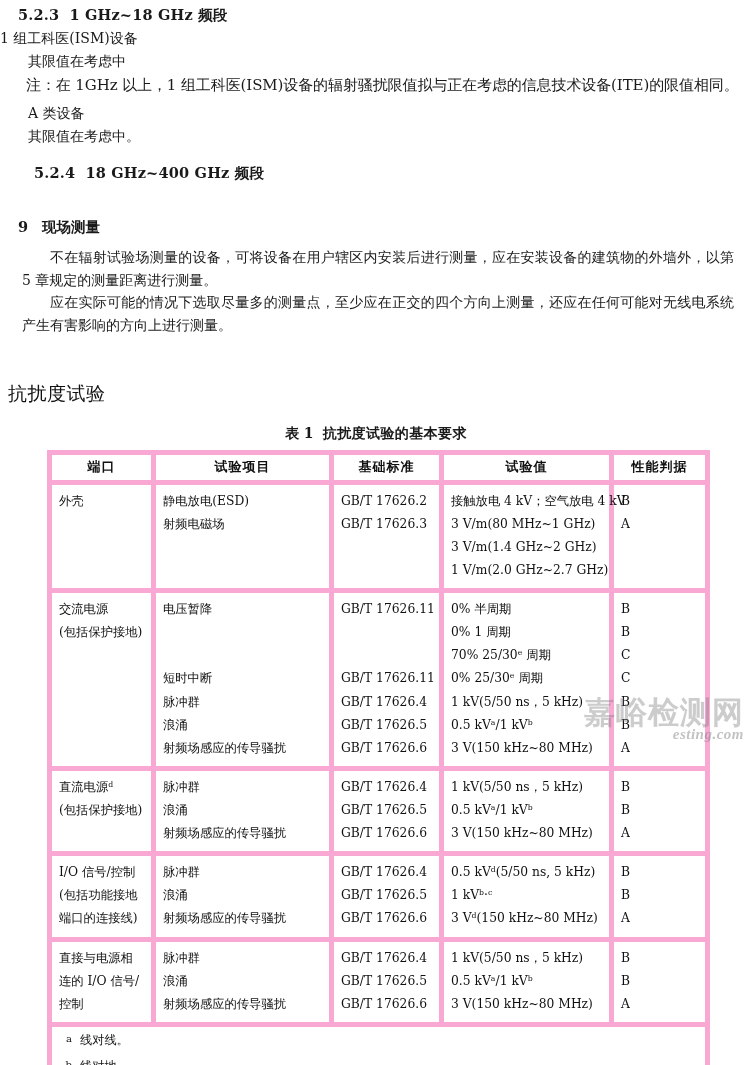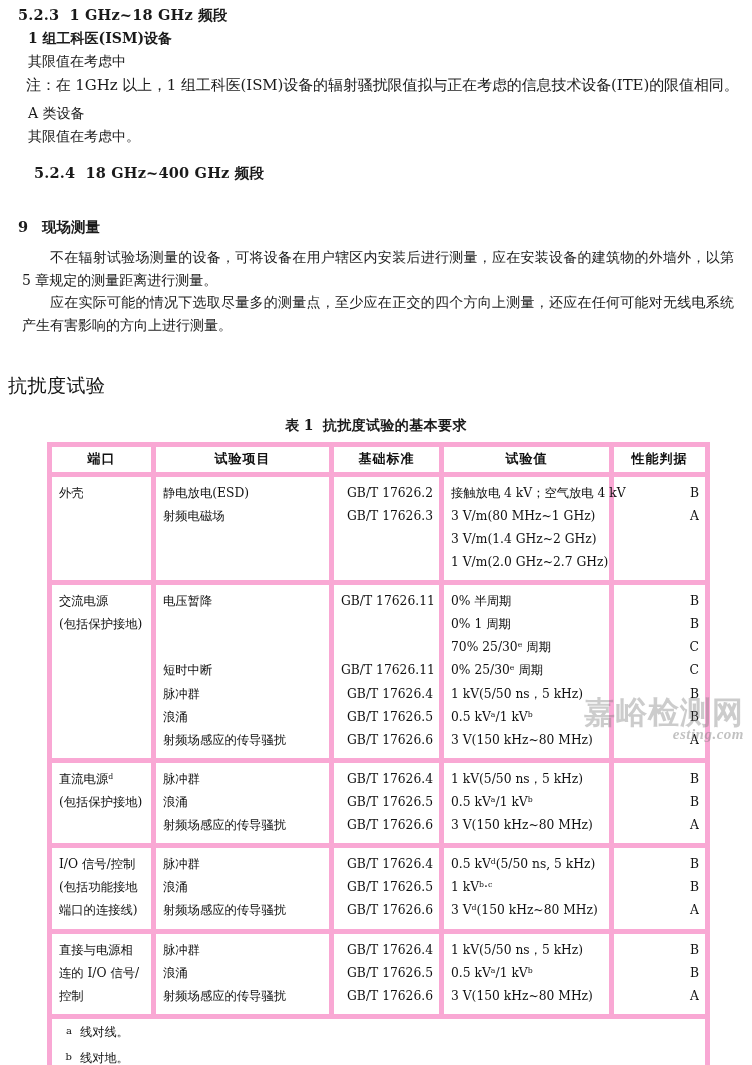--- a/index.html
+++ b/index.html
@@ -28,23 +28,22 @@
     font-family: "DejaVu Serif", "Liberation Serif", serif;
     font-weight: bold;
     font-size: 14.5px;
     letter-spacing: 0.2px;
     margin: 0;
     padding: 0;
   }
   .clause-num { margin-right: 10px; }
 
   .lvl1 {
-    font-weight: bold;
+    font-weight: normal;
     font-size: 14px;
-    padding-left: 28px;
   }
   .lvl2 {
     font-size: 14px;
     padding-left: 28px;
   }
   .note {
     font-size: 15px;
     padding-left: 26px;
     letter-spacing: -0.1px;
   }
@@ -68,20 +67,21 @@
   }
 
   
   .modern-title {
     font-family: "Liberation Sans", "DejaVu Sans", sans-serif;
     font-size: 19px;
     font-weight: 500;
     color: #111;
     padding-left: 8px;
     letter-spacing: 0.5px;
+    margin-top: 8px;
   }
 
   
   .table-caption {
     text-align: center;
     font-weight: bold;
     font-size: 14px;
     letter-spacing: 0.4px;
   }
   .table-caption .cap-n { margin: 0 9px 0 4px; }
@@ -114,21 +114,21 @@
   .c1 { width: 104px; }
   .c2 { width: 178px; }
   .c3 { width: 110px; }
   .c4 { width: 170px; }
   .c5 { width: 96px; }
   .lines > div {
     line-height: 1.88;
     white-space: nowrap;
   }
   .lines.pad { padding: 5px 6px 6px 7px; }
-  .lines.pad.c { text-align: right; }
+  .lines.pad.c { text-align: left; }
   .portcell {
     padding: 5px 4px 6px 7px;
     line-height: 1.88;
   }
   .blank { visibility: hidden; }
 
   
   td.footnotes {
     padding: 7px 10px 8px 10px;
   }

